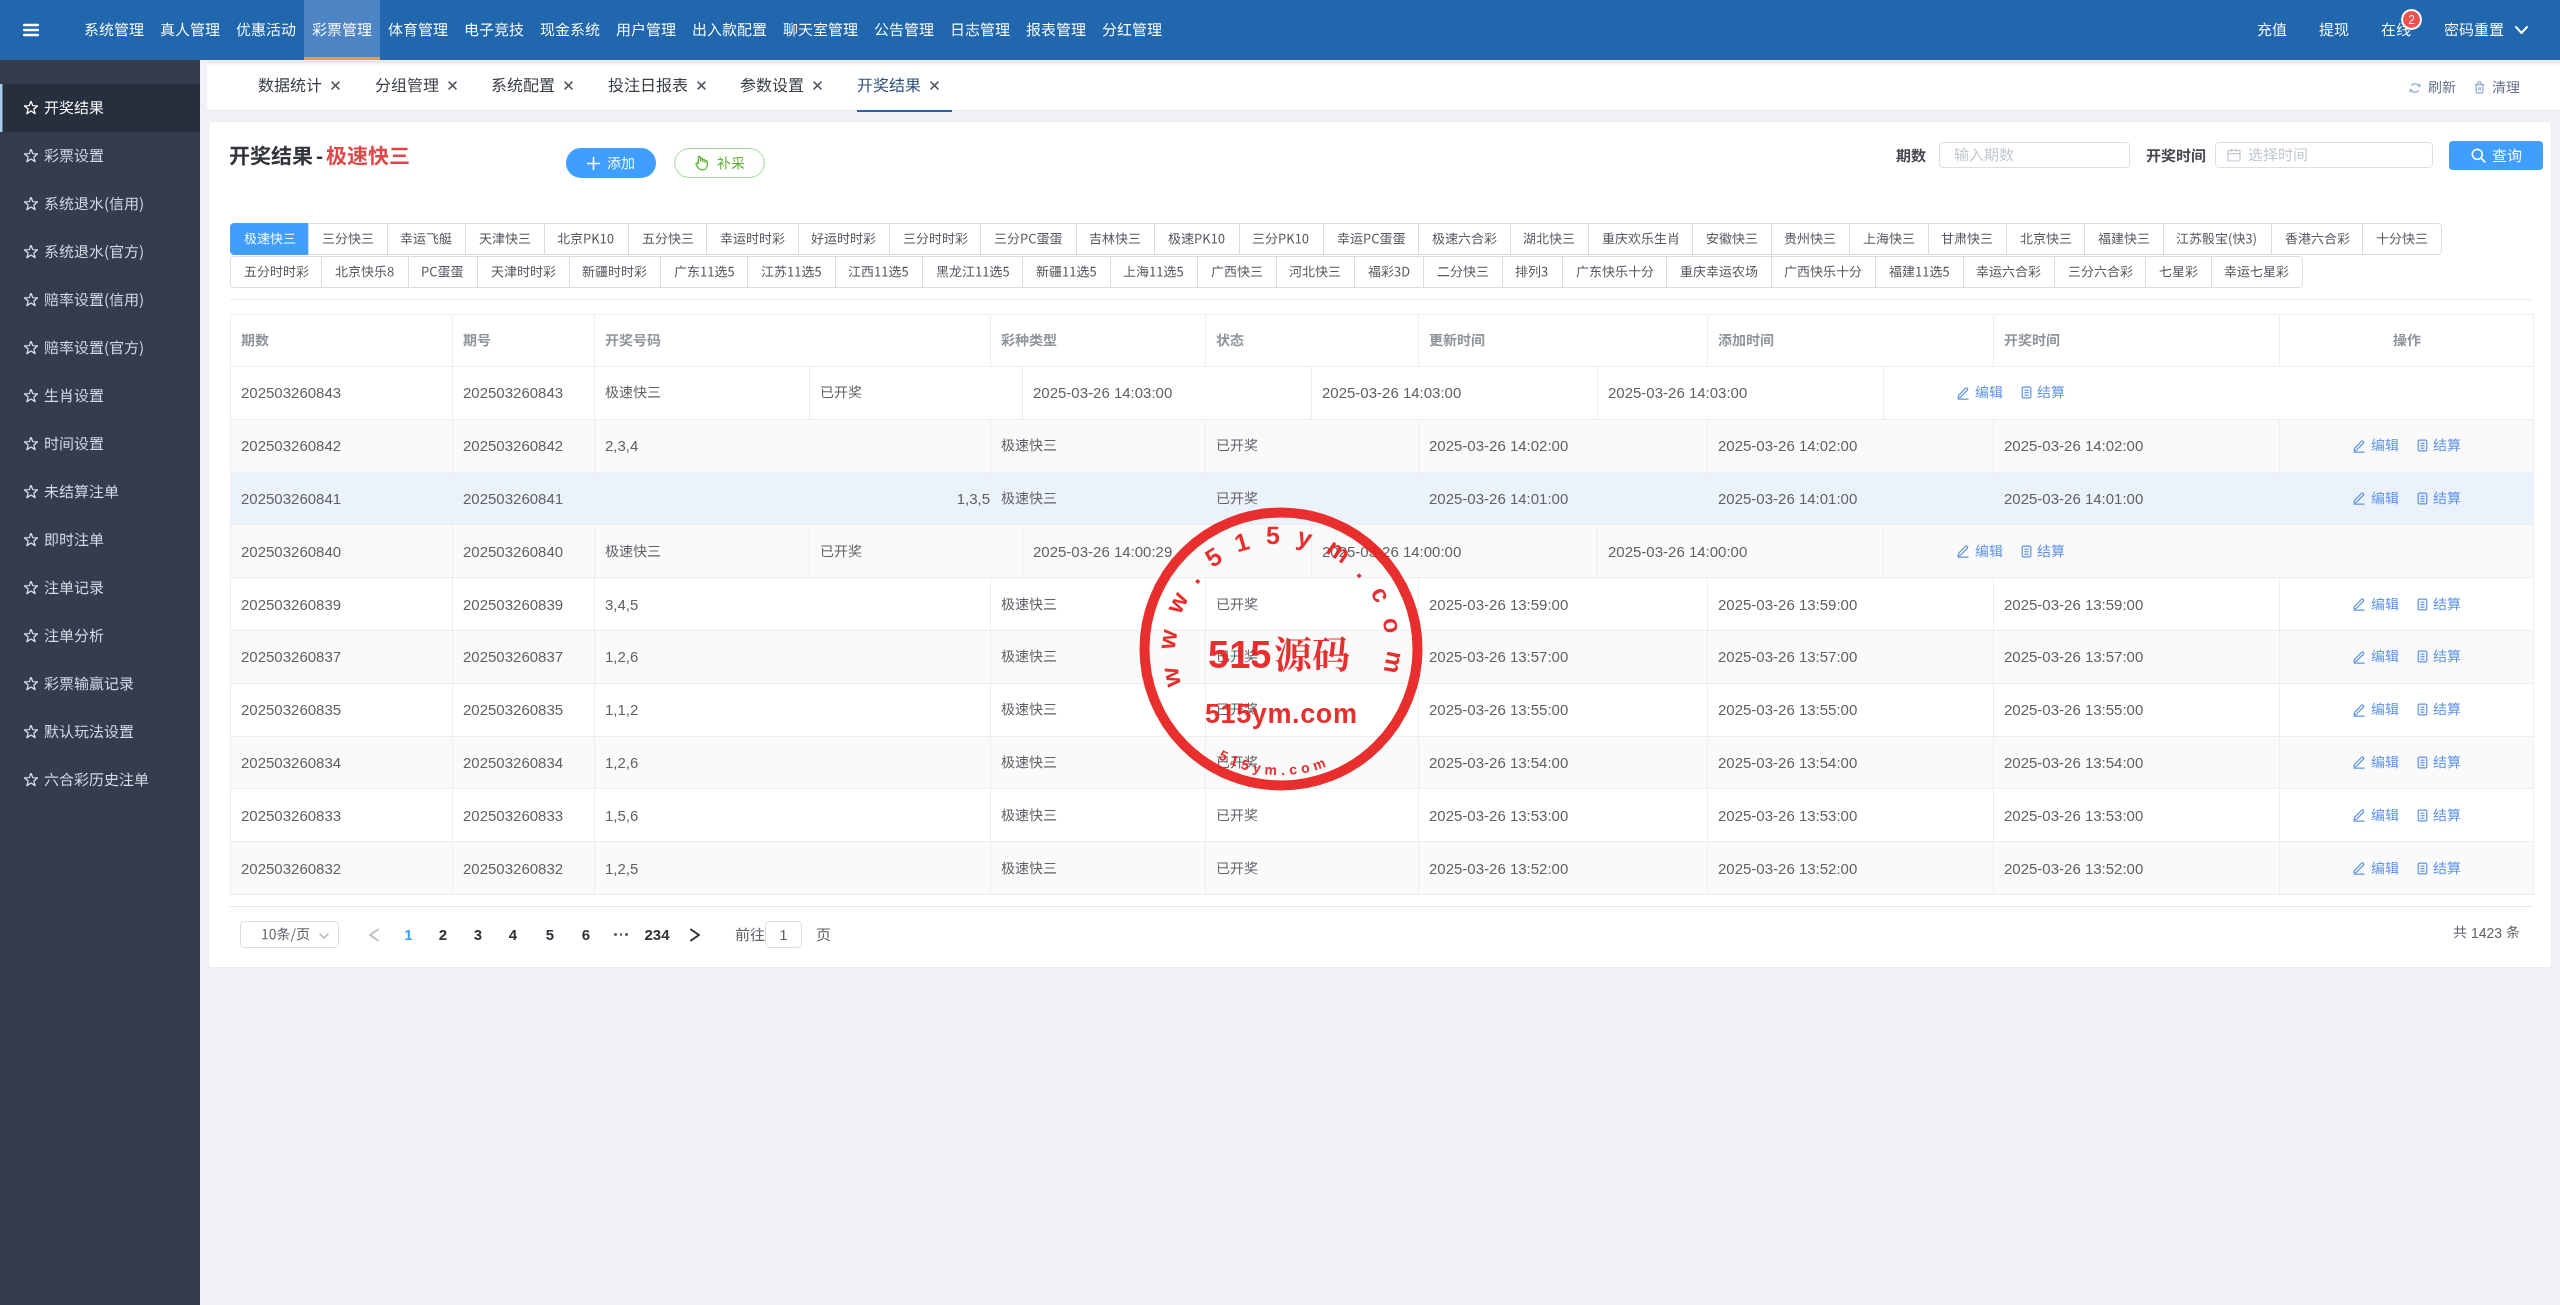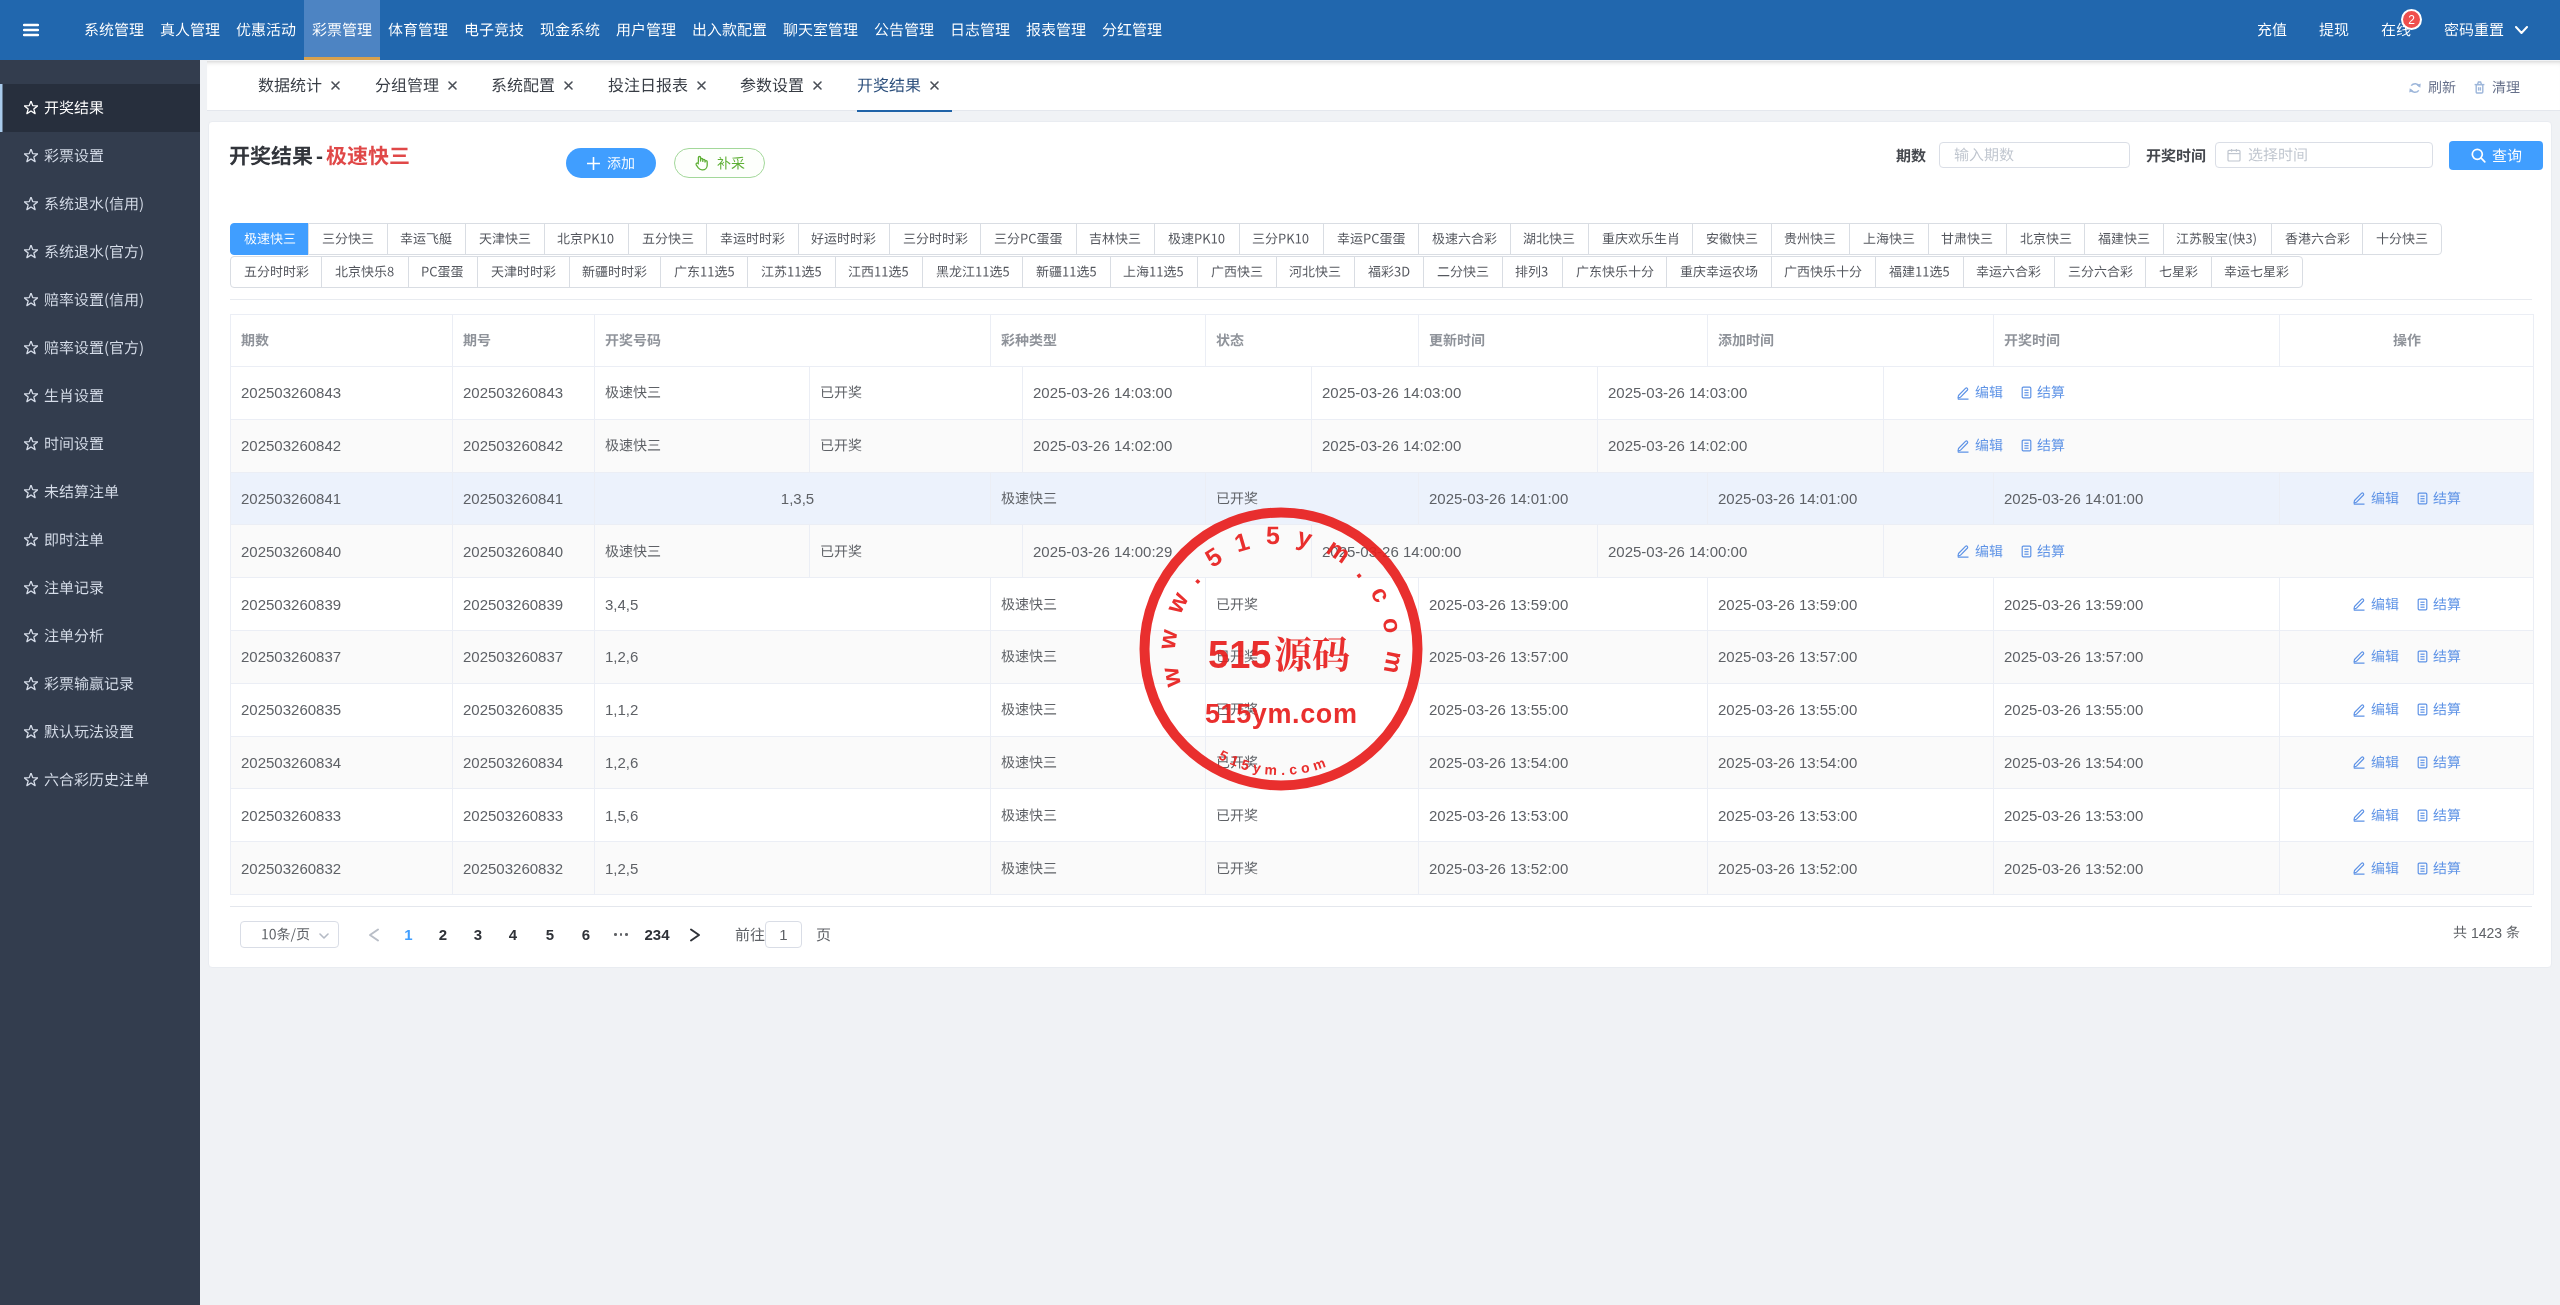--- a/index.html
+++ b/index.html
@@ -1634,20 +1634,23 @@
           </svg>
         </div>
       </div>
       <div style="position:absolute;left:0;top:104.8px;width:2302px;height:52.8px;box-sizing:border-box;background:#fafafa;border-bottom:1px solid #ebeef5;display:flex;">
         <div style="width:222px;box-sizing:border-box;display:flex;align-items:center;justify-content:flex-start;padding:0 0 0 10px;border-right:1px solid #ebeef5;">
           <span class="txt">202503260842</span>
         </div>
         <div style="width:142px;box-sizing:border-box;display:flex;align-items:center;justify-content:flex-start;padding:0 0 0 10px;border-right:1px solid #ebeef5;">
           <span class="txt">202503260842</span>
         </div>
+        <div style="width:396px;box-sizing:border-box;display:flex;align-items:center;justify-content:flex-start;padding:0 0 0 10px;border-right:1px solid #ebeef5;">
+          <span class="txt">2,3,4</span>
+        </div>
         <div style="width:215px;box-sizing:border-box;display:flex;align-items:center;justify-content:flex-start;padding:0 0 0 10px;border-right:1px solid #ebeef5;">
           <svg width="56" height="15" viewBox="0 0 56 15">
             <g fill="#5e6166" transform="translate(0,12.3) scale(0.014000)">
               <use x="0" href="#z6781"></use>
               <use x="1000" href="#z901f"></use>
               <use x="2000" href="#z5feb"></use>
               <use x="3000" href="#z4e09"></use>
             </g>
           </svg>
         </div>
@@ -1700,21 +1703,21 @@
           </svg>
         </div>
       </div>
       <div style="position:absolute;left:0;top:157.6px;width:2302px;height:52.8px;box-sizing:border-box;background:#ecf2fc;border-bottom:1px solid #ebeef5;display:flex;">
         <div style="width:222px;box-sizing:border-box;display:flex;align-items:center;justify-content:flex-start;padding:0 0 0 10px;border-right:1px solid #ebeef5;">
           <span class="txt">202503260841</span>
         </div>
         <div style="width:142px;box-sizing:border-box;display:flex;align-items:center;justify-content:flex-start;padding:0 0 0 10px;border-right:1px solid #ebeef5;">
           <span class="txt">202503260841</span>
         </div>
-        <div style="width:396px;box-sizing:border-box;display:flex;align-items:center;justify-content:center;padding:0 0 0 10px;border-right:1px solid #ebeef5;">
+        <div style="width:396px;box-sizing:border-box;display:flex;align-items:center;justify-content:flex-end;padding:0 0 0 10px;border-right:1px solid #ebeef5;">
           <span class="txt">1,3,5</span>
         </div>
         <div style="width:215px;box-sizing:border-box;display:flex;align-items:center;justify-content:flex-start;padding:0 0 0 10px;border-right:1px solid #ebeef5;">
           <svg width="56" height="15" viewBox="0 0 56 15">
             <g fill="#5e6166" transform="translate(0,12.3) scale(0.014000)">
               <use x="0" href="#z6781"></use>
               <use x="1000" href="#z901f"></use>
               <use x="2000" href="#z5feb"></use>
               <use x="3000" href="#z4e09"></use>
             </g>

